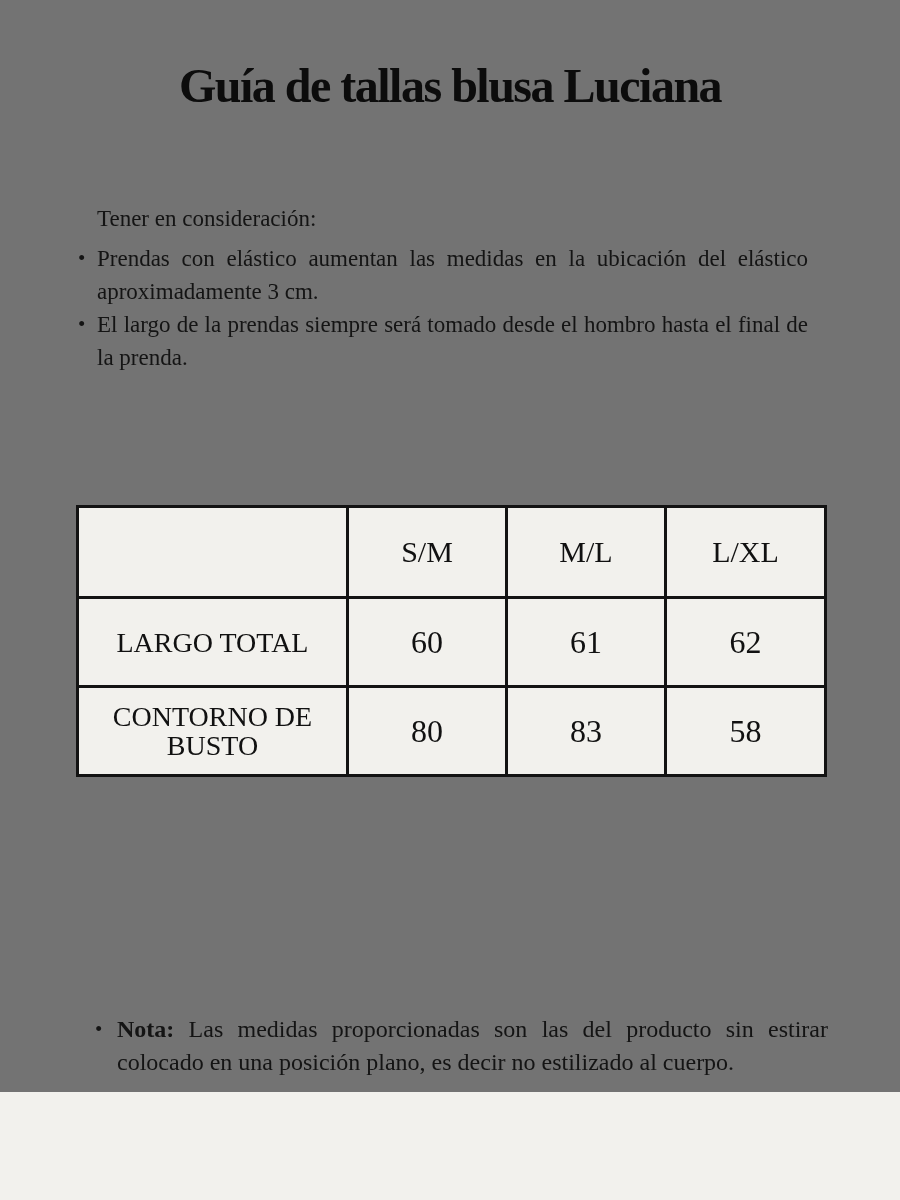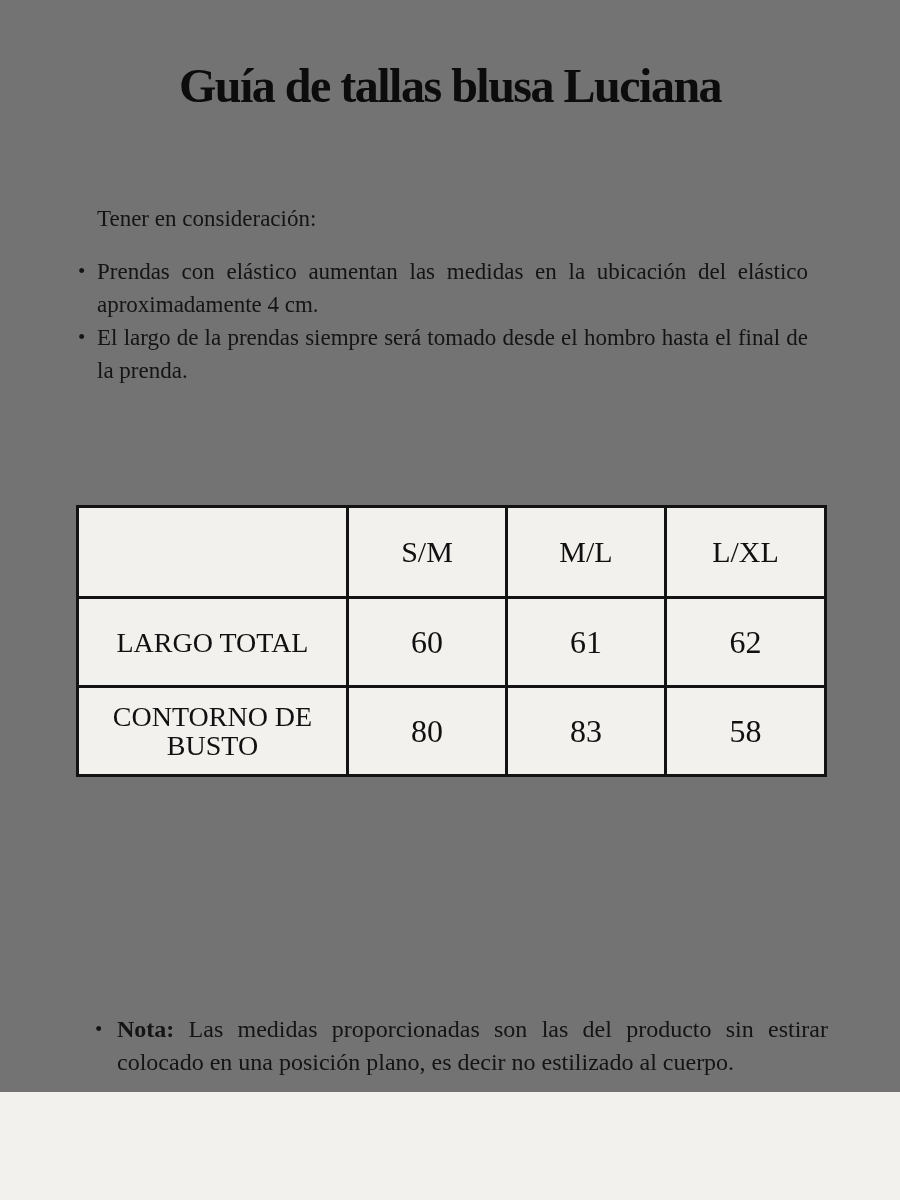--- a/index.html
+++ b/index.html
@@ -31,21 +31,21 @@
     position: absolute;
     top: 202px;
     left: 78px;
     width: 730px;
     font-size: 23px;
     line-height: 33px;
     color: #141414;
   }
   .considerations-heading {
     padding-left: 19px;
-    margin-bottom: 20px;
+    margin-bottom: 7px;
   }
   .bullet-row {
     display: flex;
     align-items: flex-start;
   }
   .bullet-marker {
     width: 19px;
     flex: 0 0 19px;
     font-size: 21px;
   }
@@ -117,21 +117,21 @@
 <body>
 
 <div class="page">
 
   <div class="title">Guía de tallas blusa Luciana</div>
 
   <div class="considerations">
     <div class="considerations-heading">Tener en consideración:</div>
     <div class="bullet-row">
       <span class="bullet-marker">•</span>
-      <div class="bullet-text">Prendas con elástico aumentan las medidas en la ubicación del elástico aproximadamente 4 cm.</div>
+      <div class="bullet-text">Prendas con elástico aumentan las medidas en la ubicación del elástico aproximadamente 3 cm.</div>
     </div>
     <div class="bullet-row">
       <span class="bullet-marker">•</span>
       <div class="bullet-text">El largo de la prendas siempre será tomado desde el hombro hasta el final de la prenda.</div>
     </div>
   </div>
 
   <table class="size-table">
     <colgroup>
       <col style="width:270px">

